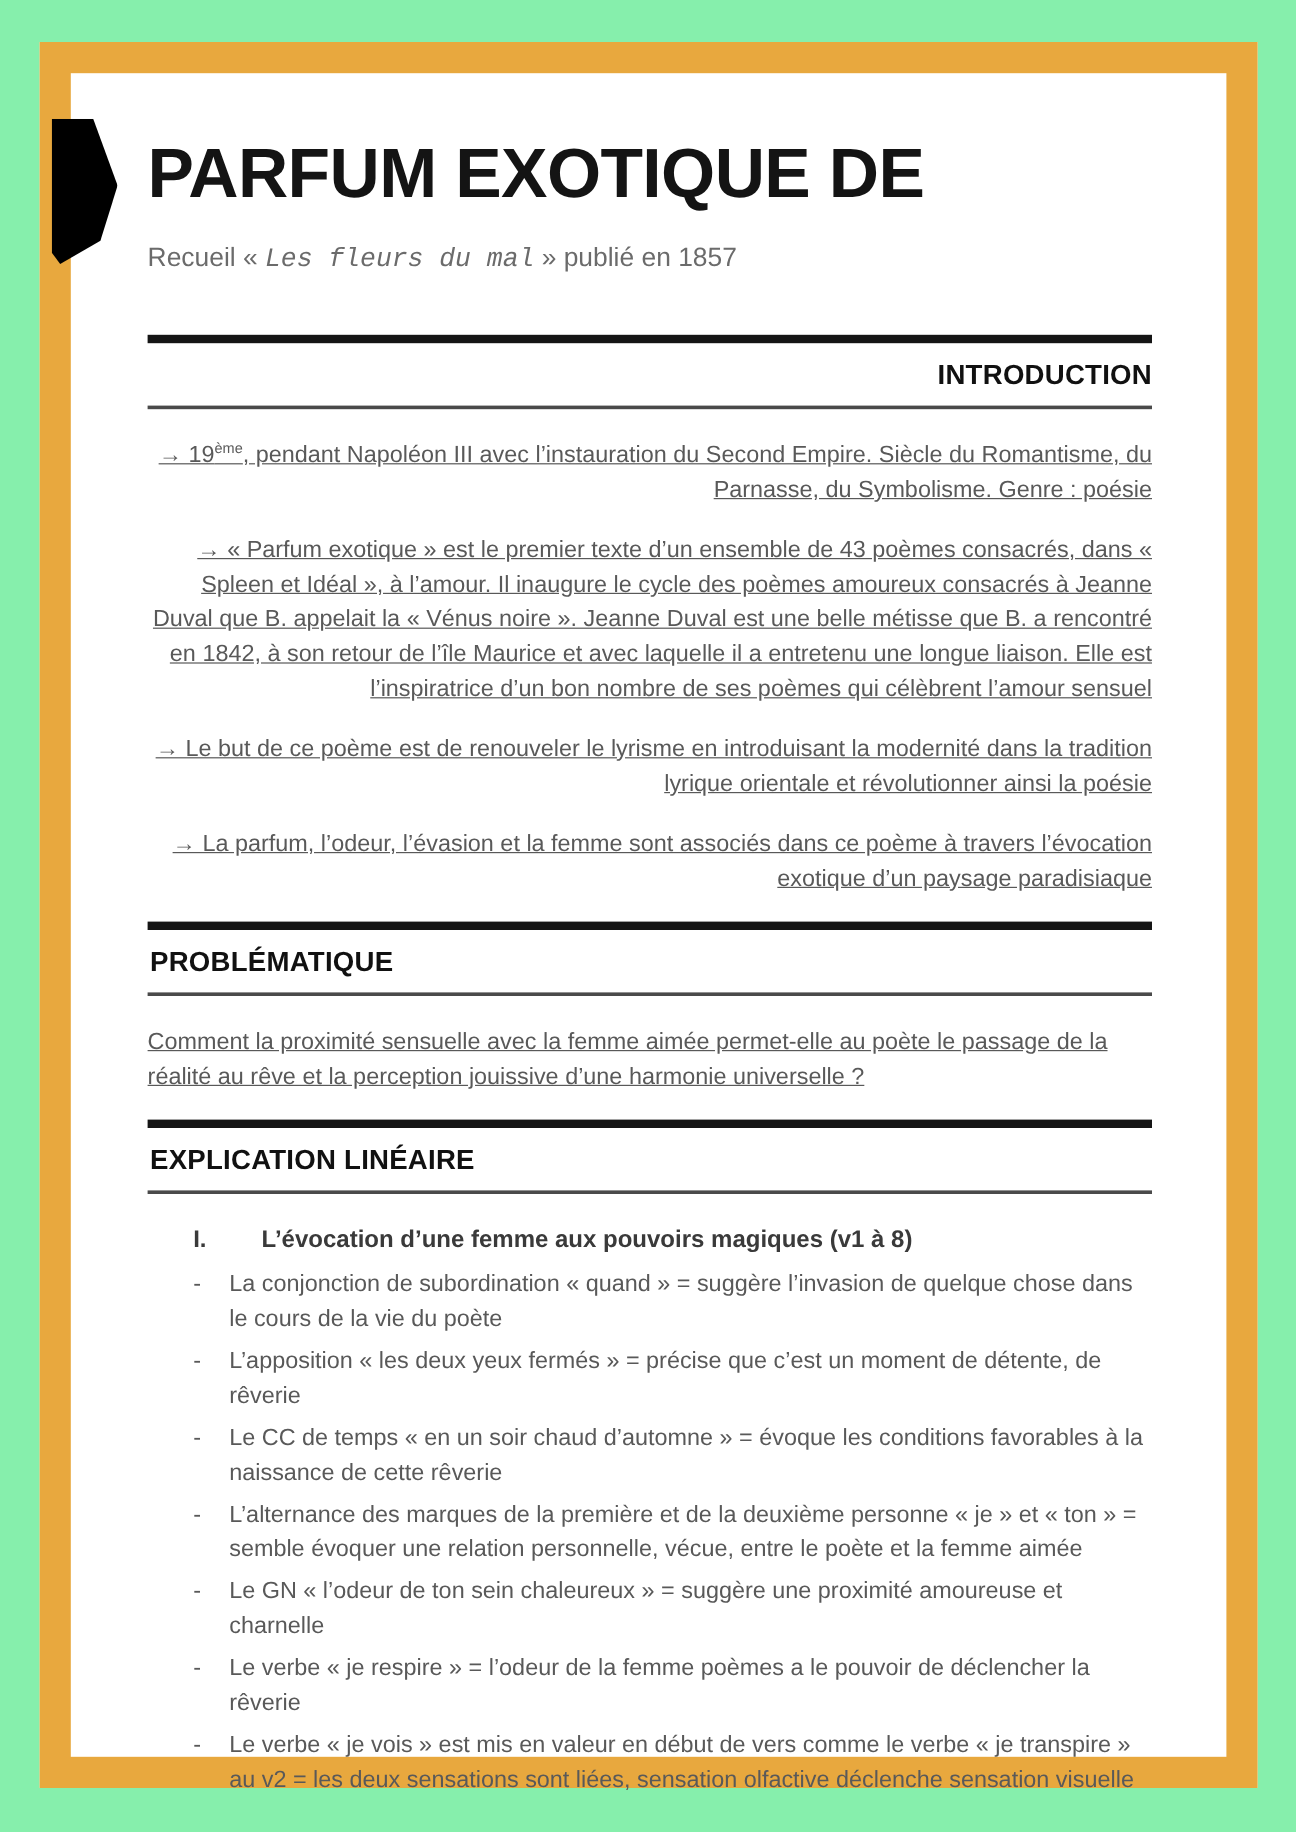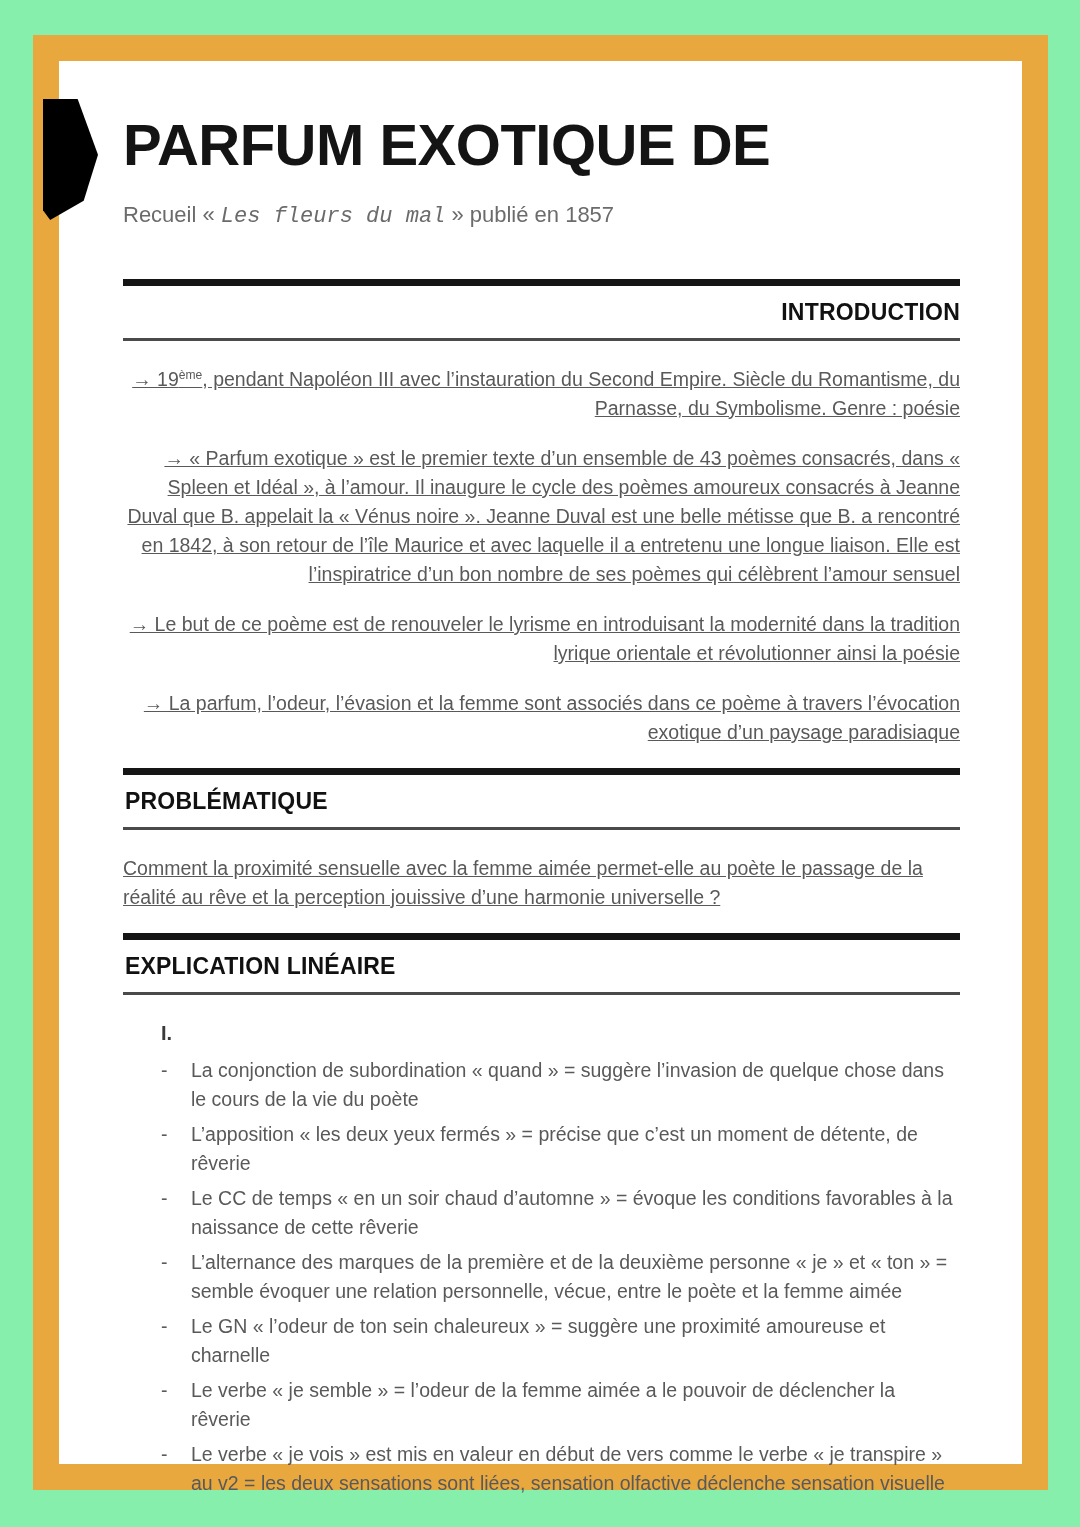--- a/index.html
+++ b/index.html
@@ -133,20 +133,21 @@
     </section>
 
     <section class="section-next">
       <div class="rule-thick"></div>
       <h2>EXPLICATION LINÉAIRE</h2>
       <div class="rule-thin"></div>
       <div class="body-copy">
 
         <div class="part-heading">
           <span class="numeral">I.</span>
+          <span>L’évocation d’une femme aux pouvoirs magiques (v1 à 8)</span>
         </div>
 
         <div class="bullet">
           <span class="dash">-</span>
           <span class="bullet-text">La conjonction de subordination « quand » = suggère l’invasion de quelque chose dans le cours de la vie du poète</span>
         </div>
         <div class="bullet">
           <span class="dash">-</span>
           <span class="bullet-text">L’apposition « les deux yeux fermés » = précise que c’est un moment de détente, de rêverie</span>
         </div>
@@ -157,21 +158,21 @@
         <div class="bullet">
           <span class="dash">-</span>
           <span class="bullet-text">L’alternance des marques de la première et de la deuxième personne « je » et « ton » = semble évoquer une relation personnelle, vécue, entre le poète et la femme aimée</span>
         </div>
         <div class="bullet">
           <span class="dash">-</span>
           <span class="bullet-text">Le GN « l’odeur de ton sein chaleureux » = suggère une proximité amoureuse et charnelle</span>
         </div>
         <div class="bullet">
           <span class="dash">-</span>
-          <span class="bullet-text">Le verbe « je semble » = l’odeur de la femme aimée a le pouvoir de déclencher la rêverie</span>
+          <span class="bullet-text">Le verbe « je respire » = l’odeur de la femme poèmes a le pouvoir de déclencher la rêverie</span>
         </div>
         <div class="bullet">
           <span class="dash">-</span>
           <span class="bullet-text">Le verbe « je vois » est mis en valeur en début de vers comme le verbe « je transpire » au v2 = les deux sensations sont liées, sensation olfactive déclenche sensation visuelle</span>
         </div>
 
       </div>
     </section>
 
   </div>

